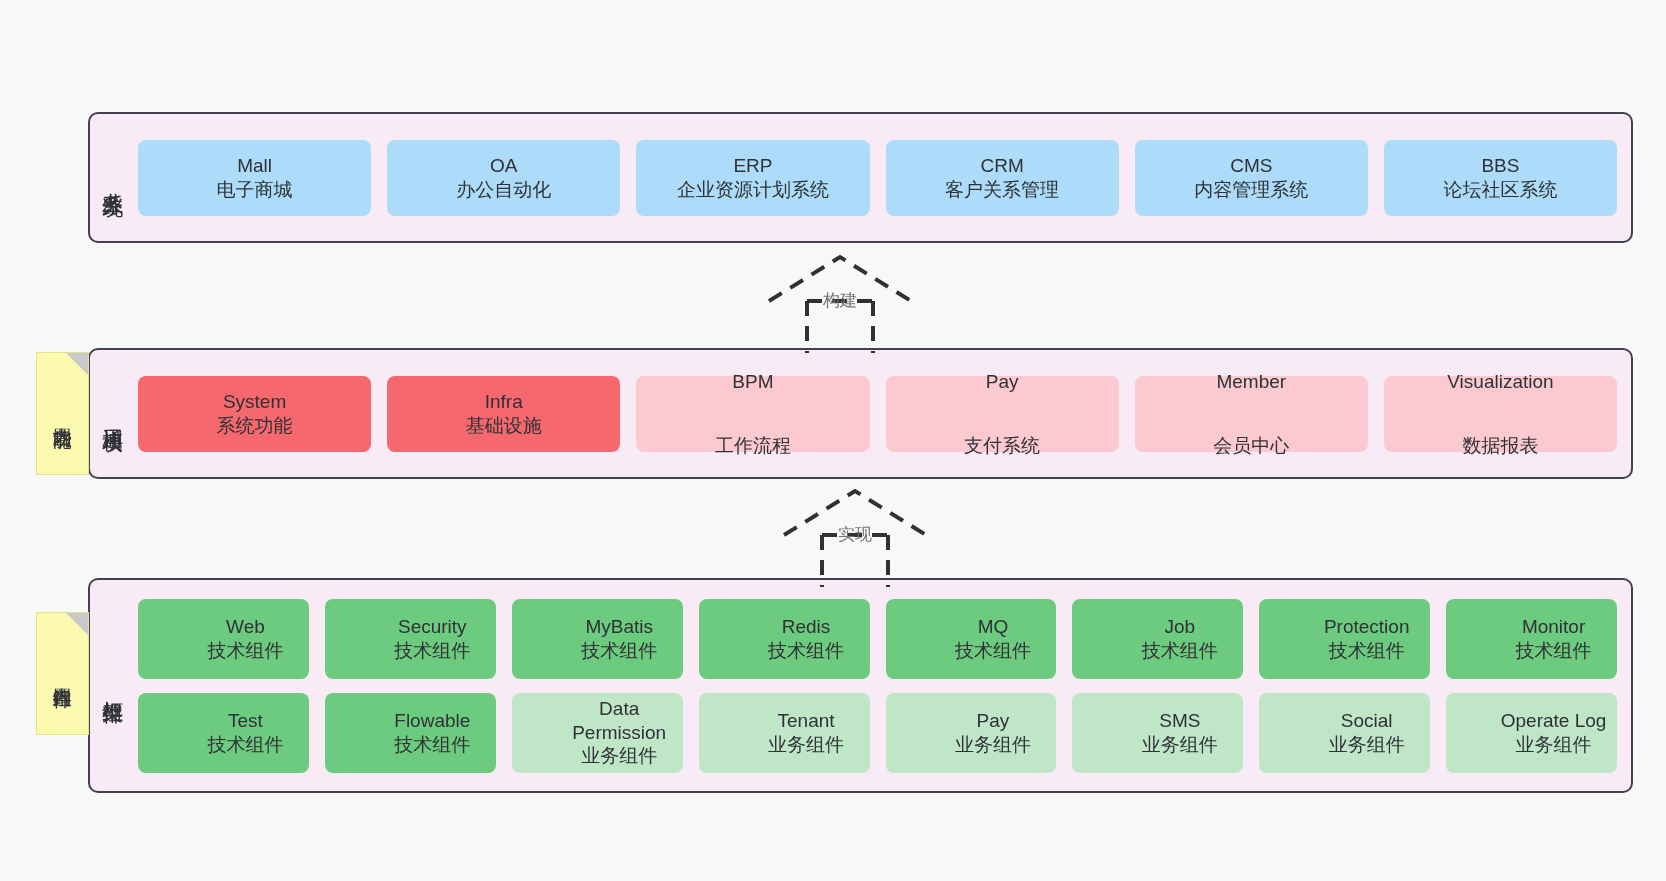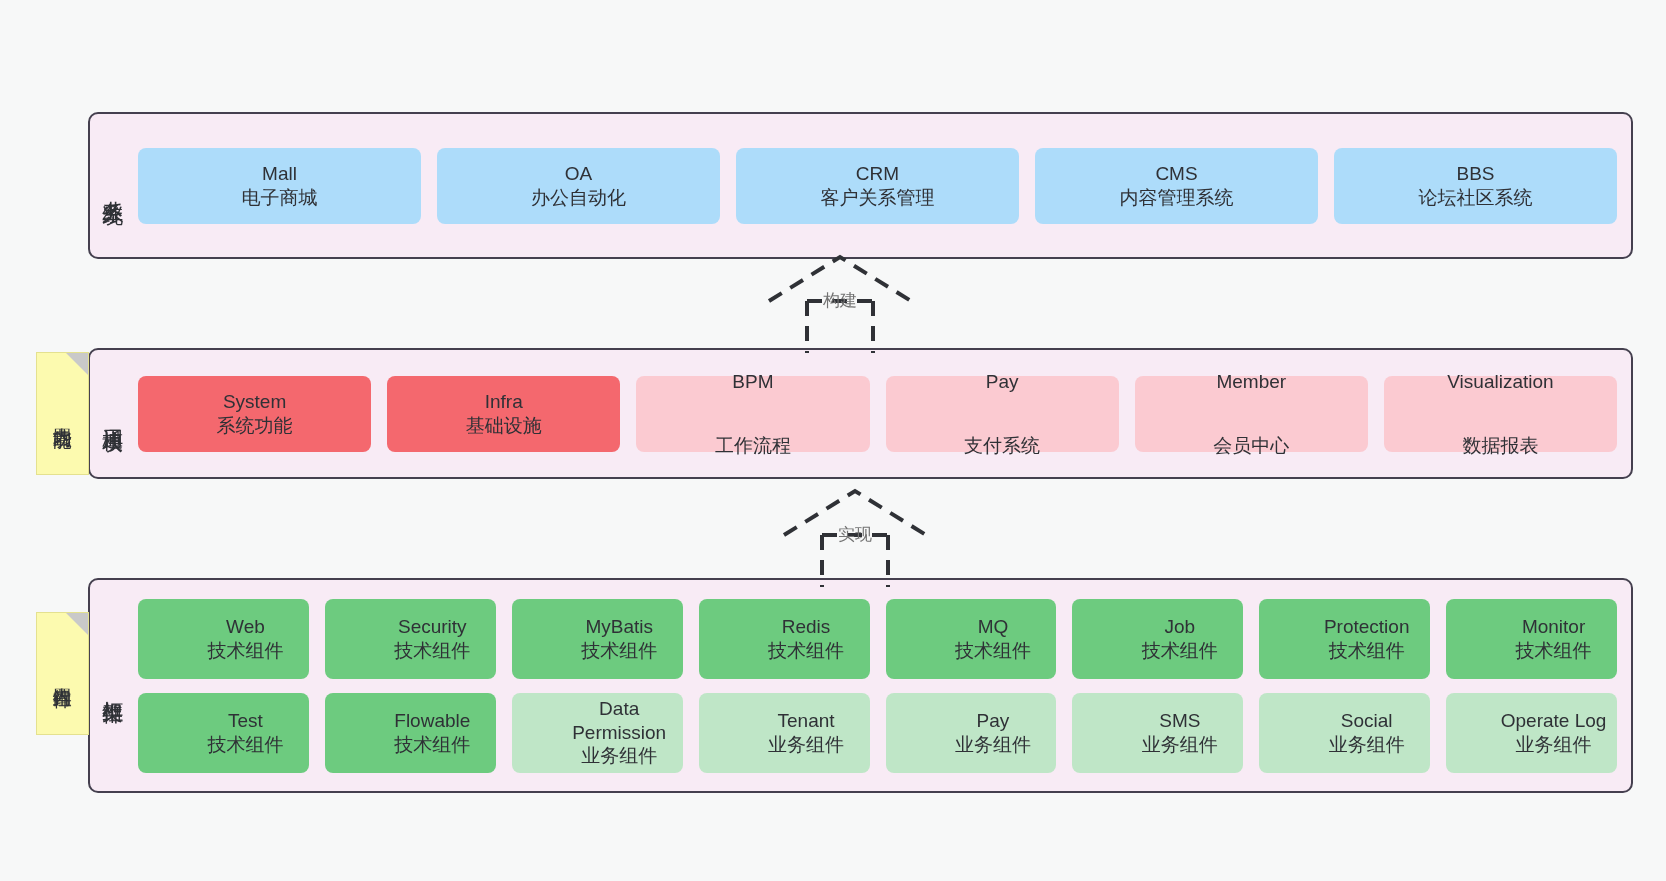--- a/index.html
+++ b/index.html
@@ -81,21 +81,21 @@
   .card .t2 { white-space: nowrap; }
 
   
   .c-blue        { background: #ADDCFA; }
   .c-red         { background: #F4686E; }
   .c-pink        { background: #FBCAD1; gap: 40px; }
   .c-green       { background: #6DCB7F; }
   .c-lightgreen  { background: #BFE6C7; justify-content: center; }
 
   
-  #layer-business  { left: 88px;  top: 112px; width: 1545px; height: 147px; }
+  #layer-business  { left: 88px;  top: 112px; width: 1545px; height: 131px; }
   #layer-modules   { left: 88px;  top: 348px; width: 1545px; height: 131px; }
   #layer-framework { left: 88px;  top: 578px; width: 1545px; height: 215px; }
 
   #layer-business  .card,
   #layer-modules   .card { height: 76px; }
   #layer-framework .card { height: 80px; padding-left: 48px; }
 
   
   .note {
     position: absolute;
@@ -164,20 +164,24 @@
         <div class="card c-blue">
           <div class="t1">Mall</div>
           <div class="t2">电子商城</div>
         </div>
 
         <div class="card c-blue">
           <div class="t1">OA</div>
           <div class="t2">办公自动化</div>
         </div>
 
+        <div class="card c-blue">
+          <div class="t1">ERP</div>
+          <div class="t2">企业资源计划系统</div>
+        </div>
 
         <div class="card c-blue">
           <div class="t1">CRM</div>
           <div class="t2">客户关系管理</div>
         </div>
 
         <div class="card c-blue">
           <div class="t1">CMS</div>
           <div class="t2">内容管理系统</div>
         </div>

